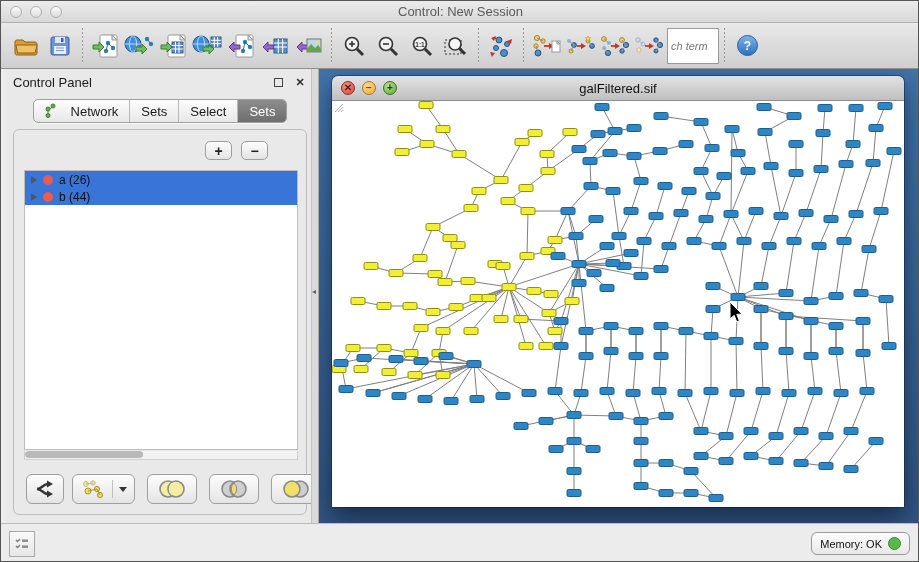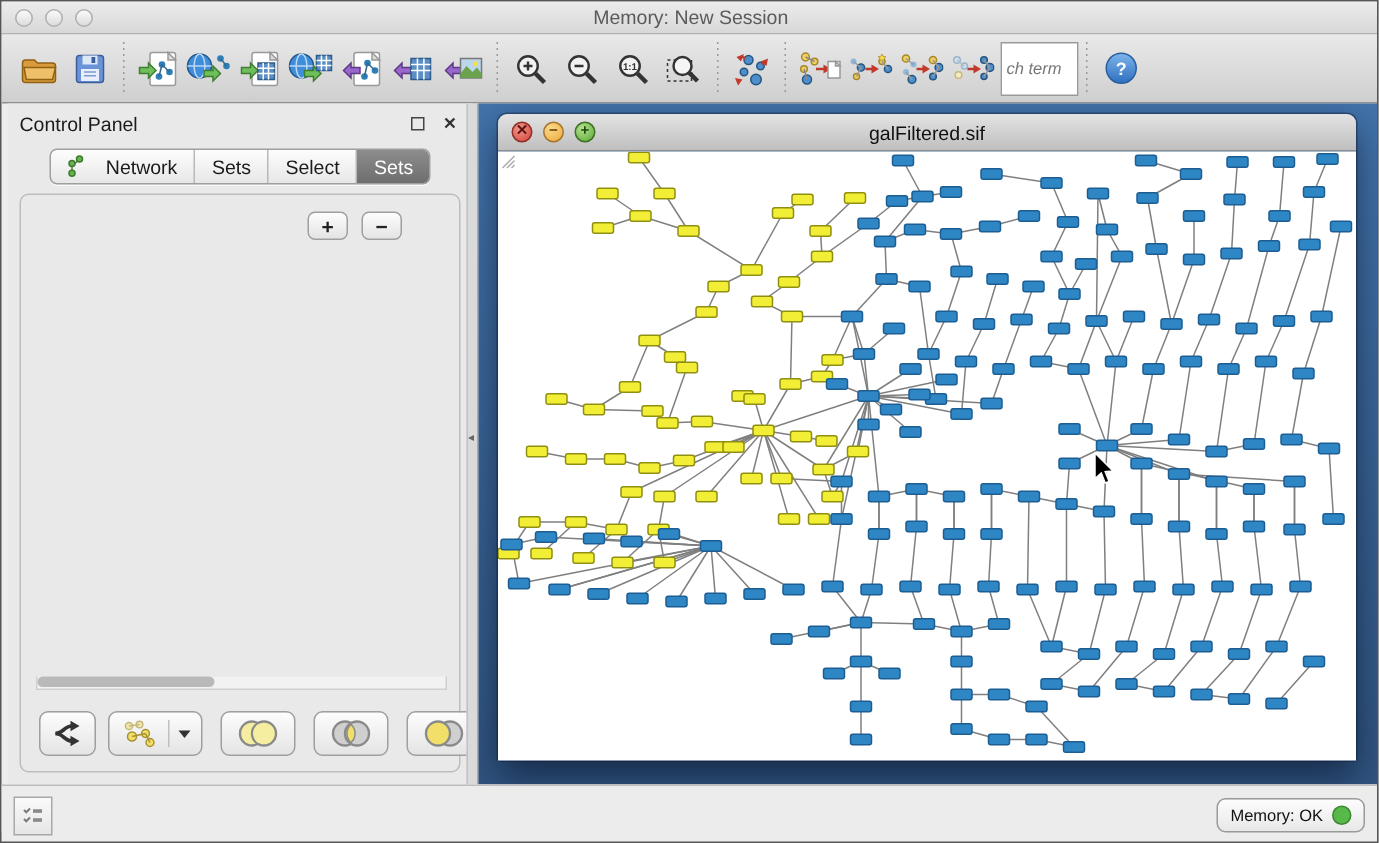--- a/index.html
+++ b/index.html
@@ -121,21 +121,21 @@
 <body>
 
 <div id="app">
 
   <div class="titlebar">
     <div class="traffic">
       <div class="tl"></div>
       <div class="tl"></div>
       <div class="tl"></div>
     </div>
-    <div class="win-title">Memory: New Session</div>
+    <div class="win-title">Control: New Session</div>
   </div>
 
   <div class="toolbar">
     <div class="tbtn">
       <svg width="28" height="24" viewBox="0 0 28 24">
           <path d="M3 8c0-1.2.9-2 2-2h6l2 2h10c1.2 0 2 .9 2 2v9c0 1.2-.9 2-2 2H5c-1.2 0-2-.9-2-2z" fill="#d99b3c" stroke="#8f6213"></path>
           <path d="M4 11h21l-2 8H5.5z" fill="#f0bf6a" stroke="#8f6213"></path>
         </svg>
     </div>
     <div class="tbtn">
@@ -378,20 +378,32 @@
         <div class="tab active">
           <span>Sets</span>
         </div>
       </div>
     </div>
 
     <div class="sets-panel">
       <div class="pm-row">
         <div class="pmbtn">+</div>
         <div class="pmbtn">−</div>
+      </div>
+      <div class="setlist">
+        <div class="setrow selected">
+          <span class="expander"></span>
+          <span class="setdot"></span>
+          <span>a (26)</span>
+        </div>
+        <div class="setrow selected">
+          <span class="expander"></span>
+          <span class="setdot"></span>
+          <span>b (44)</span>
+        </div>
       </div>
       <div class="hscroll">
           <div class="hthumb"></div>
         </div>
 
       <div class="setbtns">
         <div class="sbtn">
           <svg width="22" height="20" viewBox="0 0 22 20">
               <path d="M3 10 C 8 10, 9 5, 14 5" fill="none" stroke="#333" stroke-width="2.4"></path>
               <path d="M3 10 C 8 10, 9 15, 14 15" fill="none" stroke="#333" stroke-width="2.4"></path>

